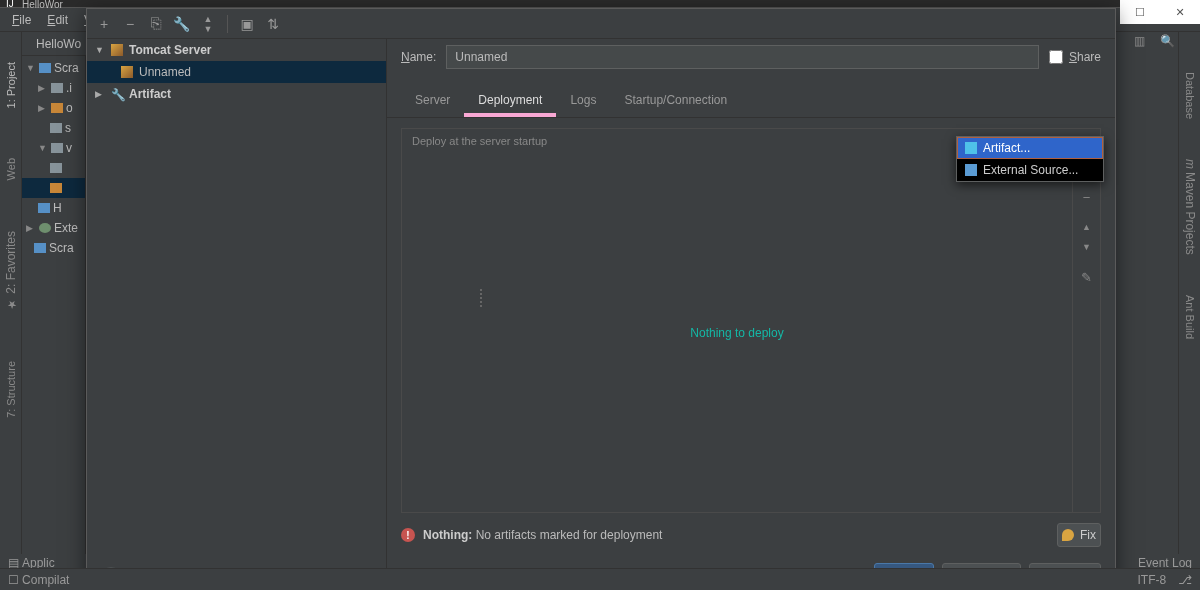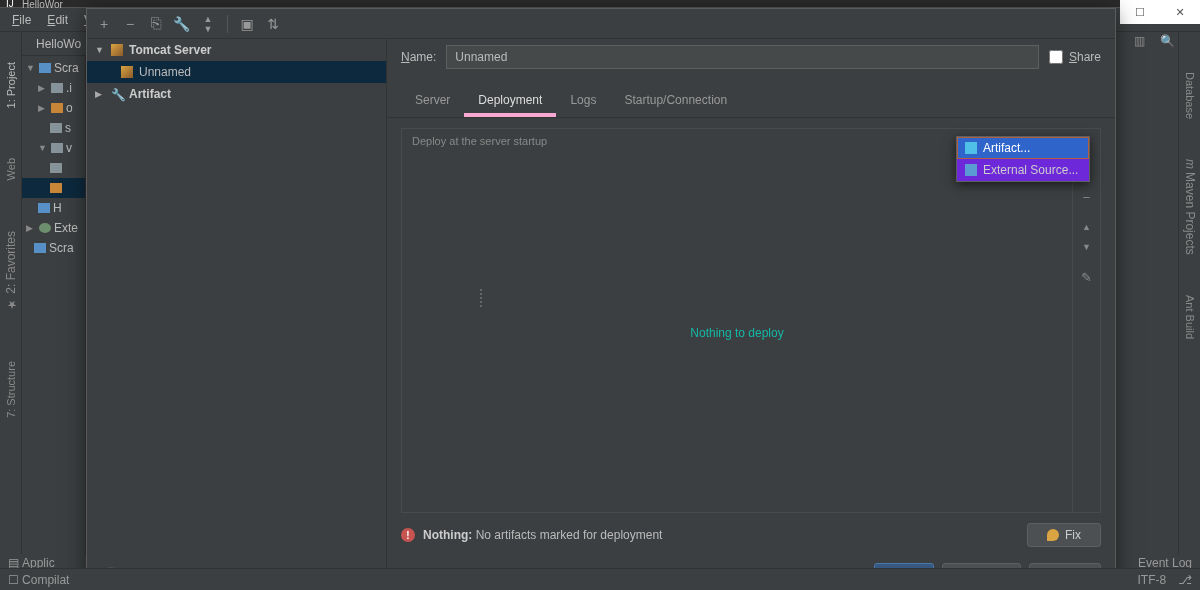--- a/index.html
+++ b/index.html
@@ -76,30 +76,30 @@
 .deploy-header { padding:6px 10px; color:#888; font-size:11px;}
 .deploy-body { flex:1; display:flex; position:relative;}
 .deploy-center { flex:1; display:flex; align-items:center; justify-content:center; color:#14b8a6;}
 .deploy-side { width:28px; border-left:1px solid #4a4a4a; display:flex; flex-direction:column; align-items:center; padding-top:6px; gap:14px;}
 .deploy-side .sbtn { width:16px; height:16px; color:#888; cursor:pointer; display:flex; align-items:center; justify-content:center; font-size:13px;}
 
 .warning-row { display:flex; align-items:center; justify-content:space-between; padding:10px 14px;}
 .warning-row .left { display:flex; align-items:center; gap:8px;}
 .warn-icon { width:14px; height:14px; border-radius:50%; background:#c75450; color:#fff; display:flex; align-items:center; justify-content:center; font-size:10px; font-weight:bold;}
 .warning-row b { color:#ccc; }
-.fix-btn { background:#4c5052; border:1px solid #5e6060; color:#ccc; padding:4px 19px; border-radius:3px; cursor:pointer; display:flex; align-items:center; gap:6px;justify-content:space-between;}
+.fix-btn { background:#4c5052; border:1px solid #5e6060; color:#ccc; padding:4px 4px; border-radius:3px; cursor:pointer; display:flex; align-items:center; gap:6px;justify-content:space-between;}
 .bulb { width:12px; height:12px; background:#d9a441; border-radius:50% 50% 50% 0;}
 
 .dialog-buttons { display:flex; justify-content:flex-end; gap:8px; padding:6px 14px 0 14px;}
 .btn { padding:5px 20px; border:1px solid #5e6060; background:#4c5052; color:#ccc; border-radius:3px; cursor:pointer;}
 .btn.primary { background:#365880; border-color:#4a78a8; color:#fff;}
 .help { width:20px; height:20px; border-radius:50%; background:#4c5052; color:#999; display:flex; align-items:center; justify-content:center; position:absolute; left:14px; bottom:2px; cursor:pointer;}
 
 
-.popup { position:absolute; left:956px; top:136px; width:134px; background:#6d28d9; border:1px solid #5e6060; box-shadow:0 3px 10px rgba(0,0,0,0.6); z-index:100;}
+.popup { position:absolute; left:956px; top:136px; width:148px; background:#000000; border:1px solid #5e6060; box-shadow:0 3px 10px rgba(0,0,0,0.6); z-index:100;}
 .popup-item { height:22px; display:flex; align-items:center; padding:0 8px; gap:6px; cursor:pointer; color:#ccc;}
 .popup-item.sel { background:#2f65ca; color:#fff; outline:1px solid #b06040; outline-offset:-1px;}
 .popup-item .picon { width:12px; height:12px;}
 .popup-item .picon.art { background:#4fc1e9;}
 .popup-item .picon.ext { background:#5a9bd4;}
 
 
 .winctl { position:absolute; right:0; top:0; height:24px; width:80px; background:#fff; display:flex;}
 .winctl div { flex:1; display:flex; align-items:center; justify-content:center; color:#555; font-size:11px; cursor:pointer;}
 

